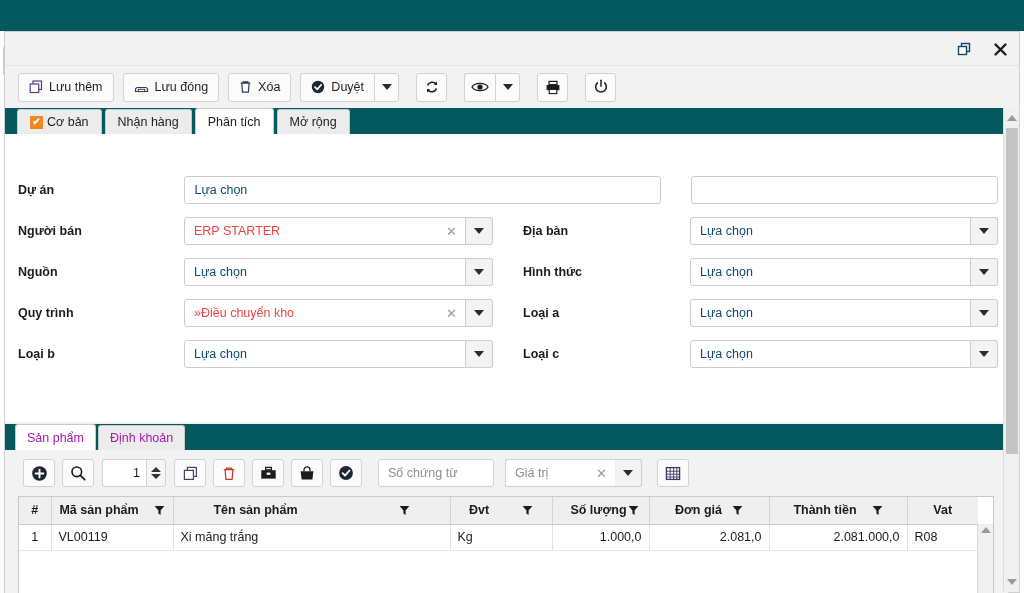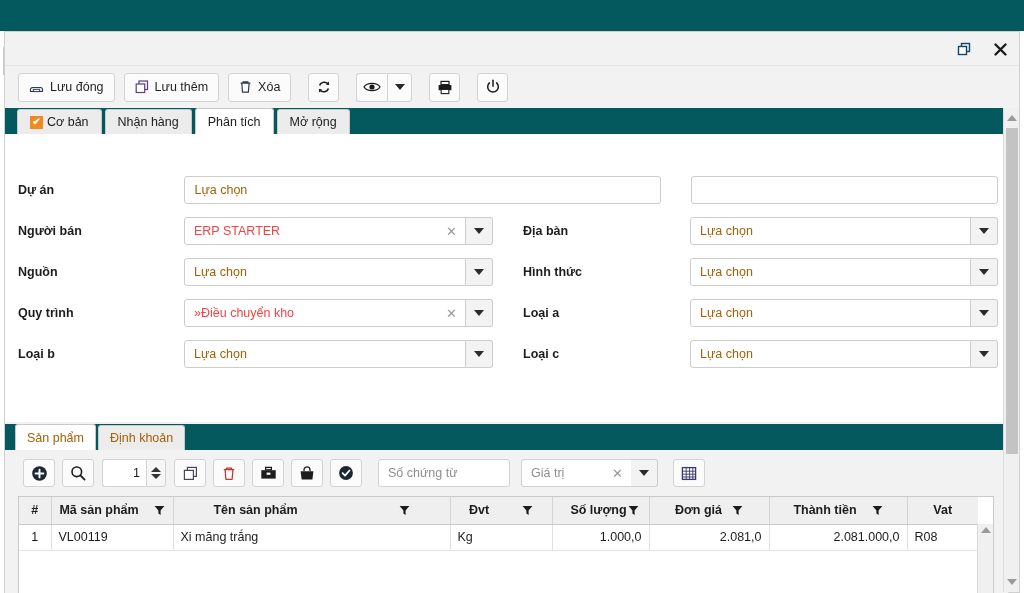--- a/index.html
+++ b/index.html
@@ -118,21 +118,21 @@
   .fld {
     height: 28px;
     background: #ffffff;
     border: 1px solid #cdcdcd;
     border-radius: 3px;
     display: flex; align-items: center;
     padding-left: 9px;
     font-size: 12.5px;
     position: relative;
   }
-  .fld .ph { color: #a16207; }
+  .fld .ph { color: #0c4a6e; }
   .fld .val { color: #ef4444; }
   .clearx {
     position: absolute; right: 8px; top: 50%; transform: translateY(-50%);
     color: #9a9a9a; font-size: 13px; cursor: pointer; line-height: 1;
   }
   .ddbtn {
     width: 27px; height: 28px;
     background: #f3f3f3;
     border: 1px solid #cdcdcd;
     border-left: none;
@@ -151,21 +151,21 @@
   .subtabbar {
     position: absolute; left: 0; top: 392px; width: 1004px; height: 26px;
     background: #04595e;
     display: flex; align-items: flex-end; padding-left: 10px;
   }
   .stab {
     height: 25px; padding: 0 11px;
     background: #ececec; border: 1px solid #c9c9c9; border-bottom: none;
     border-radius: 3px 3px 0 0; margin-right: 2px;
     display: flex; align-items: center;
-    font-size: 12.5px; color: #a16207; cursor: pointer; white-space: nowrap;
+    font-size: 12.5px; color: #a21caf; cursor: pointer; white-space: nowrap;
   }
   .stab.active { background: #ffffff; height: 26px; }
 
   .gridarea {
     position: absolute; left: 0; top: 418px; width: 1004px; height: 175px;
     background: #f2f2f2;
     border-right: 1px solid #d8d8d8;
   }
   .gridtoolbar {
     position: absolute; left: 0; top: 0; width: 1004px; height: 46px;
@@ -281,42 +281,54 @@
           <svg width="15" height="15" viewBox="0 0 15 15">
             <path d="M2.5 2.5 L12.5 12.5 M12.5 2.5 L2.5 12.5" stroke="#1c1c1c" stroke-width="2.4" stroke-linecap="round"></path>
           </svg>
         </span>
       </div>
     </div>
 
     <div class="toolbar">
 
       <div class="tbtn">
+        <svg width="14" height="14" viewBox="0 0 14 14">
+          <rect x="4" y="1" width="8.5" height="8.5" fill="none" stroke="#5b3f7a" stroke-width="1.2"></rect>
+          <rect x="1.2" y="4" width="8.5" height="8.5" fill="#fff" stroke="#5b3f7a" stroke-width="1.2"></rect>
+        </svg>
+        <span>Lưu thêm</span>
+      </div>
+
+      <div class="tbtn">
         <svg width="15" height="14" viewBox="0 0 15 14">
           <path d="M1.5 9.5 a2 2 0 0 1 2 -2 h8 a2 2 0 0 1 2 2 v2 h-12 z" fill="none" stroke="#2f3a57" stroke-width="1.2"></path>
           <rect x="4.3" y="9.3" width="6.4" height="2.3" fill="#fff" stroke="#2f3a57" stroke-width="1"></rect>
         </svg>
         <span>Lưu đóng</span>
       </div>
 
       <div class="tbtn">
-        <svg width="14" height="14" viewBox="0 0 14 14">
-          <rect x="4" y="1" width="8.5" height="8.5" fill="none" stroke="#5b3f7a" stroke-width="1.2"></rect>
-          <rect x="1.2" y="4" width="8.5" height="8.5" fill="#fff" stroke="#5b3f7a" stroke-width="1.2"></rect>
-        </svg>
-        <span>Lưu thêm</span>
-      </div>
-
-      <div class="tbtn">
         <svg width="13" height="14" viewBox="0 0 13 14">
           <path d="M1.6 3.2 h9.8 M4 3.2 v-1.3 h5 v1.3 M2.8 3.2 l0.7 9 h5.9 l0.7 -9" fill="none" stroke="#2f3a57" stroke-width="1.2" stroke-linejoin="round"></path>
         </svg>
         <span>Xóa</span>
       </div>
 
+      <div class="split">
+        <div class="tbtn">
+          <svg width="14" height="14" viewBox="0 0 14 14">
+            <circle cx="7" cy="7" r="6.2" fill="#1c2733"></circle>
+            <path d="M4 7.2 L6.2 9.4 L10.2 4.8" fill="none" stroke="#fff" stroke-width="1.7" stroke-linecap="round" stroke-linejoin="round"></path>
+          </svg>
+          <span>Duyệt</span>
+        </div>
+        <div class="tbtn caret">
+          <span class="caret-dn"></span>
+        </div>
+      </div>
 
       <div class="tbtn icononly" style="margin-left:8px;">
         <svg width="16" height="16" viewBox="0 0 16 16">
           <path d="M12.6 5.6 A5 5 0 0 0 3.6 6.6" fill="none" stroke="#1c1c1c" stroke-width="1.5"></path>
           <path d="M3.4 10.4 A5 5 0 0 0 12.4 9.4" fill="none" stroke="#1c1c1c" stroke-width="1.5"></path>
           <path d="M12.9 2.6 L13.1 6 L9.8 5.4 z" fill="#1c1c1c"></path>
           <path d="M3.1 13.4 L2.9 10 L6.2 10.6 z" fill="#1c1c1c"></path>
         </svg>
       </div>
 
@@ -524,21 +536,21 @@
           </svg>
         </div>
 
         <div class="gbtn">
           <svg width="16" height="16" viewBox="0 0 16 16">
             <circle cx="8" cy="8" r="6.9" fill="#1c2733"></circle>
             <path d="M4.6 8.2 L7 10.6 L11.5 5.5" fill="none" stroke="#fff" stroke-width="1.8" stroke-linecap="round" stroke-linejoin="round"></path>
           </svg>
         </div>
 
-        <div class="tinput" style="width:132px; margin-left:9px;">
+        <div class="tinput" style="width:116px; margin-left:9px;">
           <span>Số chứng từ</span>
         </div>
 
 
         <div class="combo" style="margin-left:4px;">
           <div class="tinput" style="width:110px; border-radius:3px 0 0 3px; border-right:none;">
             <span>Giá trị</span>
             <span class="clearx">✕</span>
           </div>
           <div class="ddbtn">

